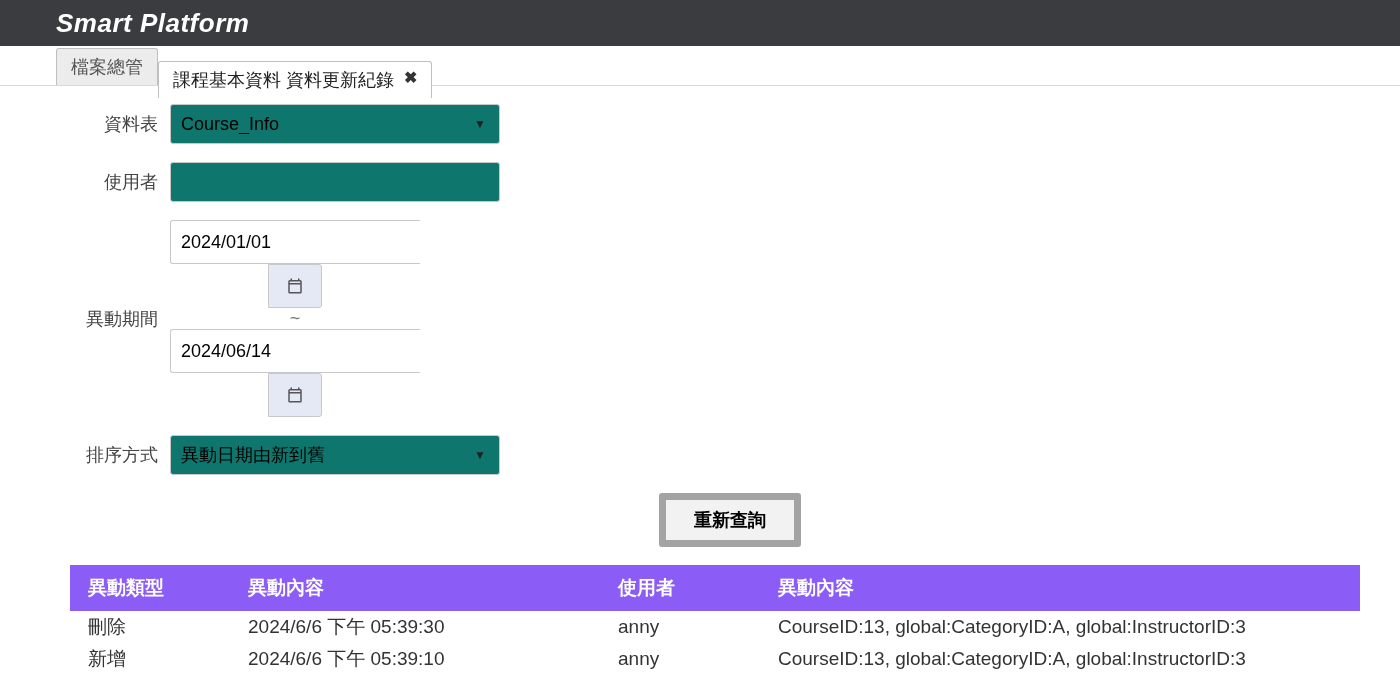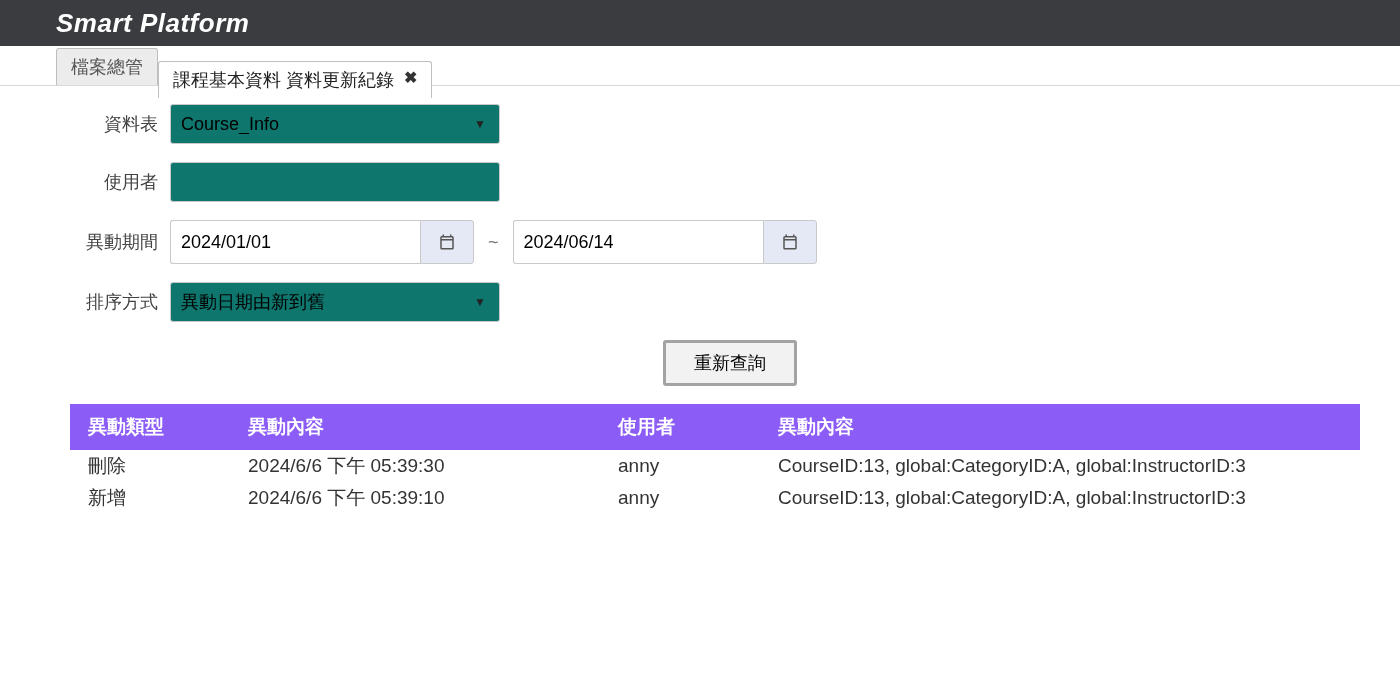--- a/index.html
+++ b/index.html
@@ -17,28 +17,28 @@
 
   .form { padding: 18px 0 0 60px; font-size: 18px; }
   .row { display: flex; align-items: center; margin-bottom: 18px; }
   .lbl { width: 110px; text-align: right; padding-right: 12px; color: #444; }
   .sel, .txt { height: 40px; border: 1px solid #c9c9c9; border-radius: 3px; font-size: 18px; padding: 4px 10px; background: #0f766e; }
   .sel { width: 330px; appearance: none; -webkit-appearance: none; position: relative; }
   .sel-wrap { position: relative; width: 330px; }
   .sel-wrap::after { content: "▼"; position: absolute; right: 14px; top: 50%; transform: translateY(-50%); font-size: 12px; pointer-events: none; color: #222; }
   .txt { width: 330px; }
 
-  .date-wrap { display: flex; align-items: center; }
+  .date-wrap { display: flex; align-items: center; flex-direction: column; }
   .date-input { width: 250px; height: 44px; border: 1px solid #c9c9c9; border-right: none; border-radius: 3px 0 0 3px; font-size: 18px; padding: 4px 10px; }
   .date-btn { width: 54px; height: 44px; border: 1px solid #c9c9c9; background: #e5e9f5; border-radius: 0 3px 3px 0; display: flex; align-items: center; justify-content: center; cursor: pointer; }
   .cal-icon { width: 18px; height: 18px; fill: #555; }
   .tilde { margin: 0 14px; color: #777; font-size: 18px; }
 
   .btn-search-row { display: flex; justify-content: center; width: 1340px; margin: 10px 0 0 0; }
-  .btn-search { padding: 8px 28px; font-size: 18px; border: 3px solid #a3a3a3; background: #f2f2f2; border-radius: 3px; cursor: pointer; }
+  .btn-search { padding: 8px 28px; font-size: 18px; border: 7px solid #a3a3a3; background: #f2f2f2; border-radius: 3px; cursor: pointer; font-weight: bold; }
 
   .tbl { width: 1290px; margin: 18px 0 0 70px; border-collapse: collapse; font-size: 19px; }
   .tbl thead th { background: #8b5cf6; color: #fff; font-weight: 700; text-align: left; padding: 10px 18px; }
   .tbl tbody td { padding: 3px 18px; color: #333; border: none; }
   .tbl th.c0, .tbl td.c0 { width: 160px; }
   .tbl th.c1, .tbl td.c1 { width: 370px; }
   .tbl th.c2, .tbl td.c2 { width: 160px; }
 </style>
 </head>
 <body>

